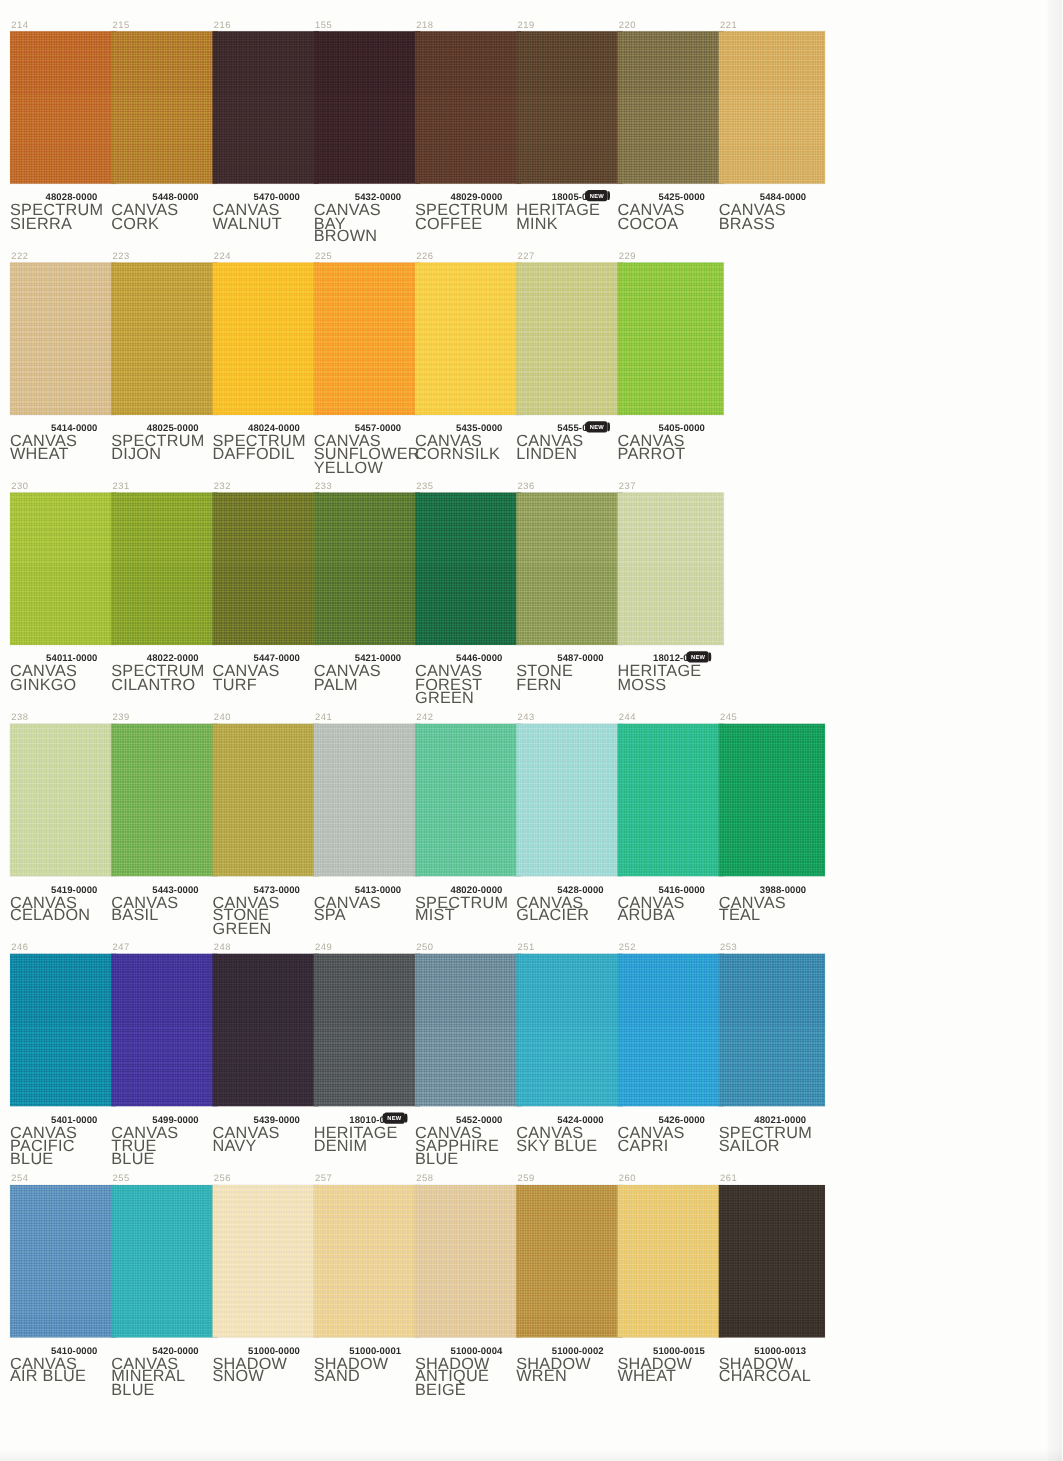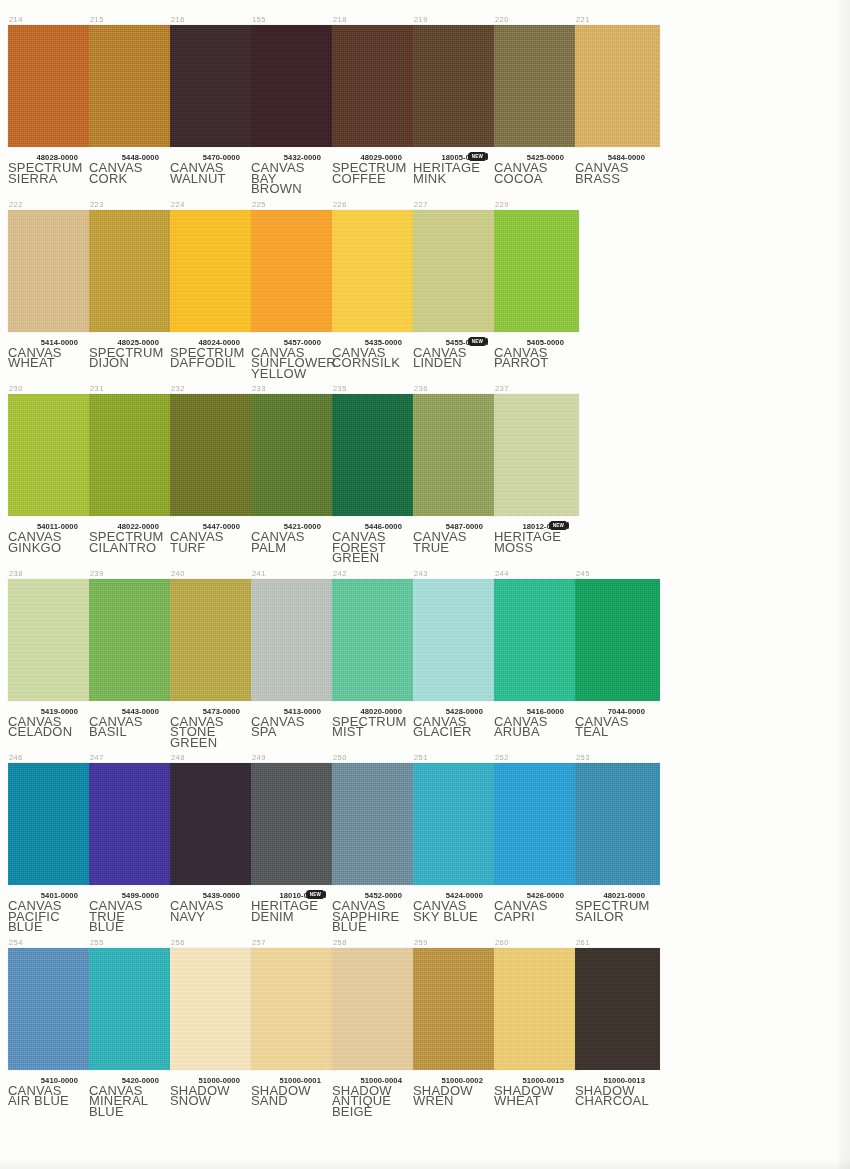--- a/index.html
+++ b/index.html
@@ -348,21 +348,21 @@
           </div>
         </div>
         <div class="cell">
           <div class="idx">236</div>
           <div class="chip" style="background: rgb(147, 160, 92);">
             <div class="weave"></div>
             <div class="weave2"></div>
           </div>
           <div class="meta">
             <div class="code">5487-0000</div>
-            <div class="nm">CANVAS TRUE</div>
+            <div class="nm">STONE FERN</div>
           </div>
         </div>
         <div class="cell">
           <div class="idx">237</div>
           <div class="chip" style="background: rgb(207, 215, 166);">
             <div class="weave"></div>
             <div class="weave2"></div>
           </div>
           <div class="meta">
             <div class="code">18012-0000</div>
@@ -449,21 +449,21 @@
             <div class="nm">CANVAS ARUBA</div>
           </div>
         </div>
         <div class="cell">
           <div class="idx">245</div>
           <div class="chip" style="background: rgb(24, 160, 94);">
             <div class="weave"></div>
             <div class="weave2"></div>
           </div>
           <div class="meta">
-            <div class="code">7044-0000</div>
+            <div class="code">3988-0000</div>
             <div class="nm">CANVAS TEAL</div>
           </div>
         </div>
       </div>
       <div class="row">
         <div class="cell">
           <div class="idx">246</div>
           <div class="chip" style="background: rgb(18, 135, 164);">
             <div class="weave"></div>
             <div class="weave2"></div>

